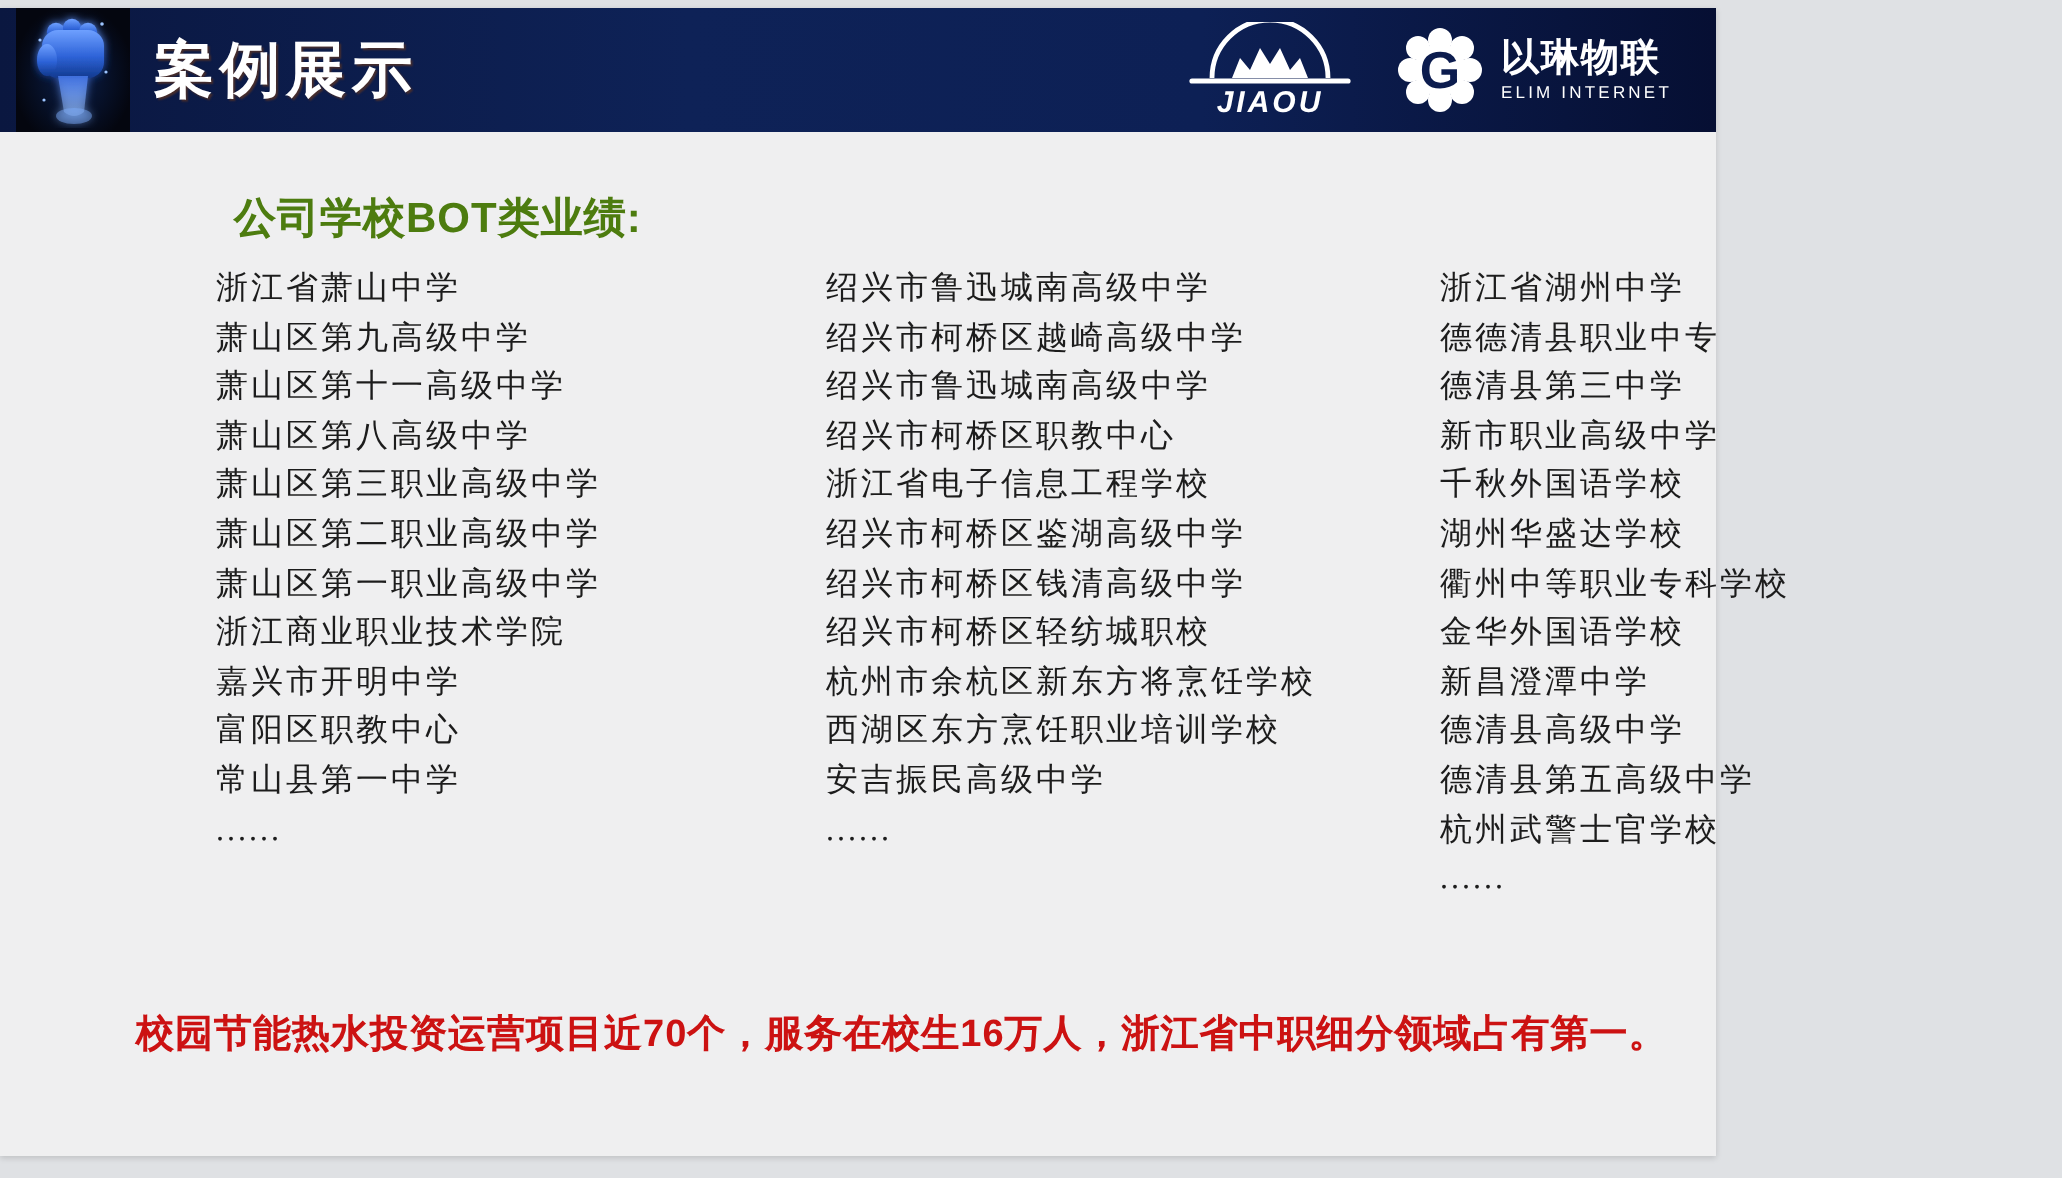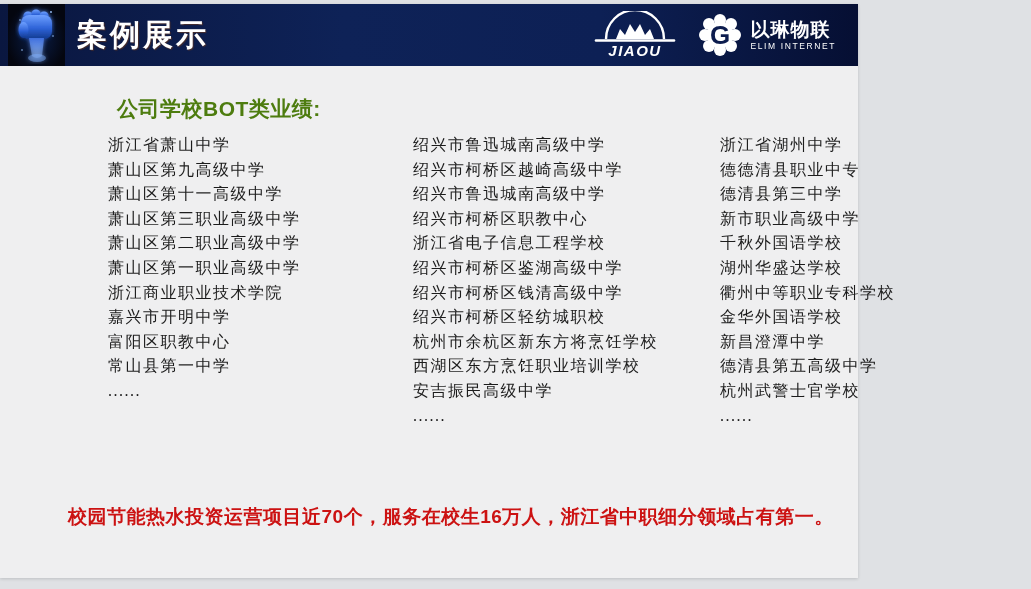--- a/index.html
+++ b/index.html
@@ -170,20 +170,21 @@
       </div>
     </div>
   </div>
 
   <div class="section-heading">公司学校BOT类业绩:</div>
 
   <div id="col-1" class="school-col">
       <div class="school-item">浙江省萧山中学</div>
       <div class="school-item">萧山区第九高级中学</div>
       <div class="school-item">萧山区第十一高级中学</div>
+      <div class="school-item">萧山区第八高级中学</div>
       <div class="school-item">萧山区第三职业高级中学</div>
       <div class="school-item">萧山区第二职业高级中学</div>
       <div class="school-item">萧山区第一职业高级中学</div>
       <div class="school-item">浙江商业职业技术学院</div>
       <div class="school-item">嘉兴市开明中学</div>
       <div class="school-item">富阳区职教中心</div>
       <div class="school-item">常山县第一中学</div>
       <div class="school-item">......</div>
     </div>
   <div id="col-2" class="school-col">
@@ -203,19 +204,20 @@
   <div id="col-3" class="school-col">
       <div class="school-item">浙江省湖州中学</div>
       <div class="school-item">德德清县职业中专</div>
       <div class="school-item">德清县第三中学</div>
       <div class="school-item">新市职业高级中学</div>
       <div class="school-item">千秋外国语学校</div>
       <div class="school-item">湖州华盛达学校</div>
       <div class="school-item">衢州中等职业专科学校</div>
       <div class="school-item">金华外国语学校</div>
       <div class="school-item">新昌澄潭中学</div>
+      <div class="school-item">德清县高级中学</div>
       <div class="school-item">德清县第五高级中学</div>
       <div class="school-item">杭州武警士官学校</div>
       <div class="school-item">......</div>
     </div>
 
   <div class="footer-note">校园节能热水投资运营项目近70个，服务在校生16万人，浙江省中职细分领域占有第一。</div>
 </div>
 
 </body></html>

